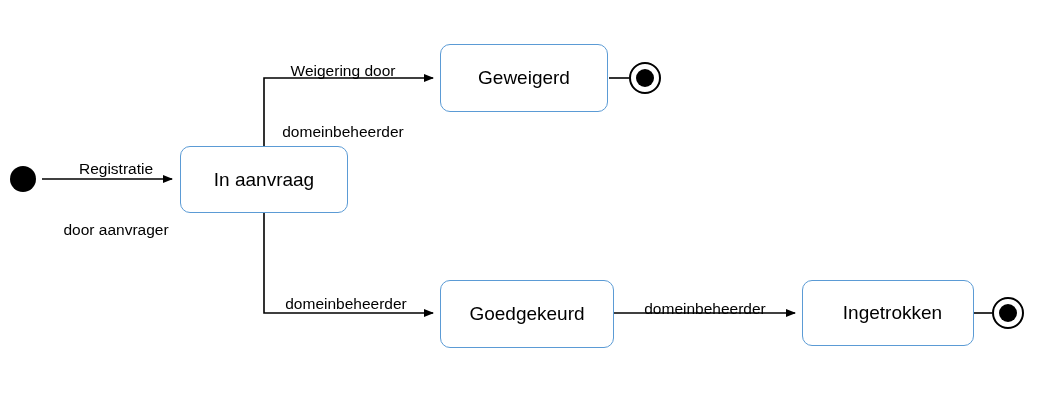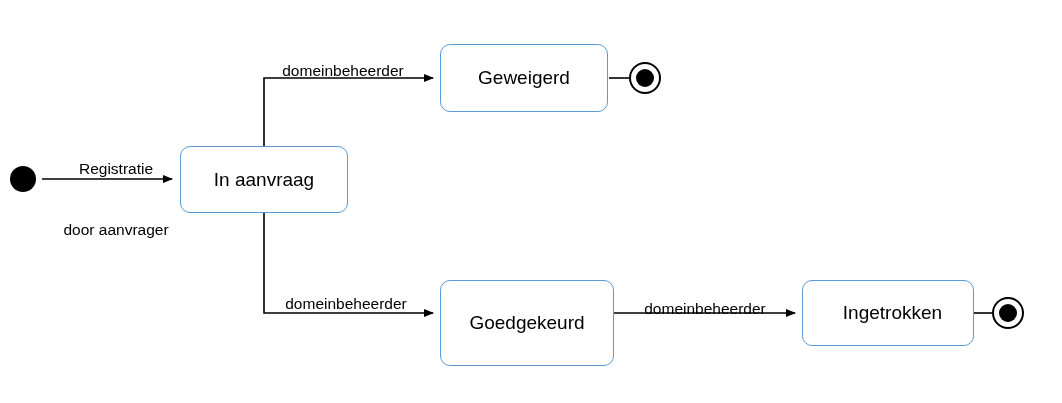--- a/index.html
+++ b/index.html
@@ -101,37 +101,38 @@
   <div class="initial-node" style="left:10px; top:166px;"></div>
 
   <div class="state-node" style="left:180px; top:146px; width:168px; height:67px;">
     <span>In aanvraag</span>
   </div>
 
   <div class="state-node" style="left:440px; top:44px; width:168px; height:68px;">
     <span>Geweigerd</span>
   </div>
 
-  <div class="state-node" style="left:440px; top:280px; width:174px; height:86px;">
+  <div class="state-node" style="left:440px; top:280px; width:174px; height:68px;">
     <span>Goedgekeurd</span>
   </div>
 
   <div class="state-node" style="left:802px; top:280px; width:172px; height:66px;padding-left:9px;">
     <span>Ingetrokken</span>
   </div>
 
   <div class="final-node" style="left:629px; top:62px;"></div>
   <div class="final-node" style="left:992px; top:297px;"></div>
 
   <div class="edge-label" style="left:36px; top:118px; width:160px;">
     <div>Registratie</div>
     <div>door aanvrager</div>
   </div>
 
   <div class="edge-label" style="left:264px; top:20px; width:158px;">
+    <div>Weigering door</div>
     <div>domeinbeheerder</div>
   </div>
 
   <div class="edge-label" style="left:264px; top:253px; width:164px;">
     <div>domeinbeheerder</div>
   </div>
 
   <div class="edge-label" style="left:626px; top:258px; width:158px;">
     <div>domeinbeheerder</div>
   </div>

